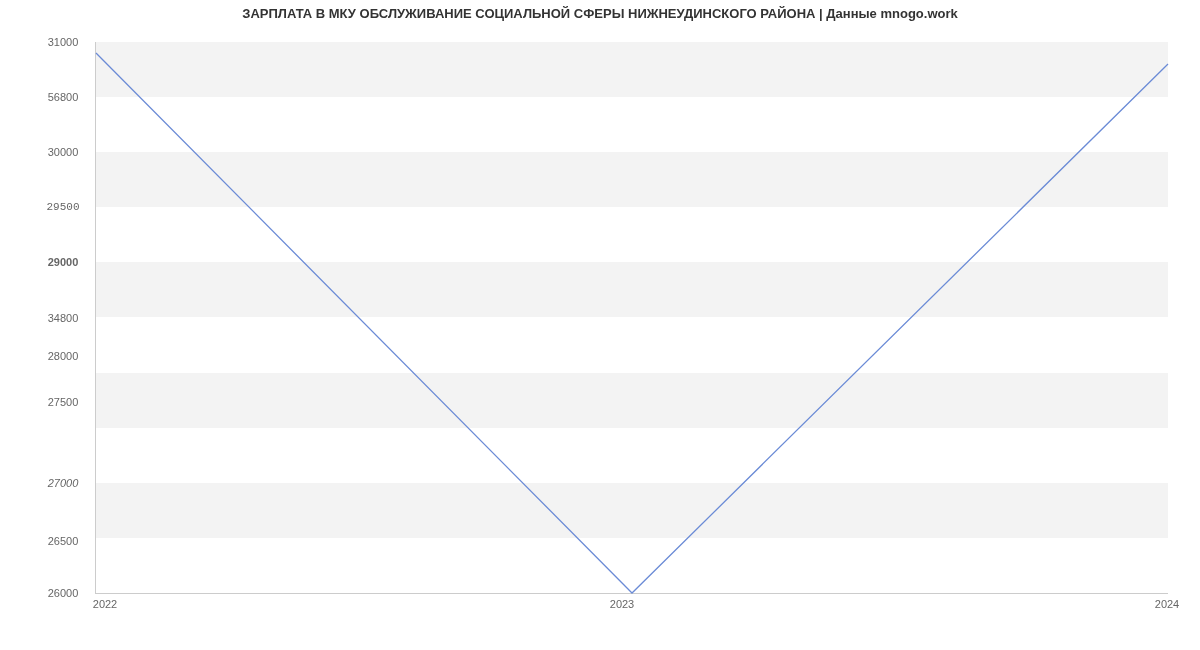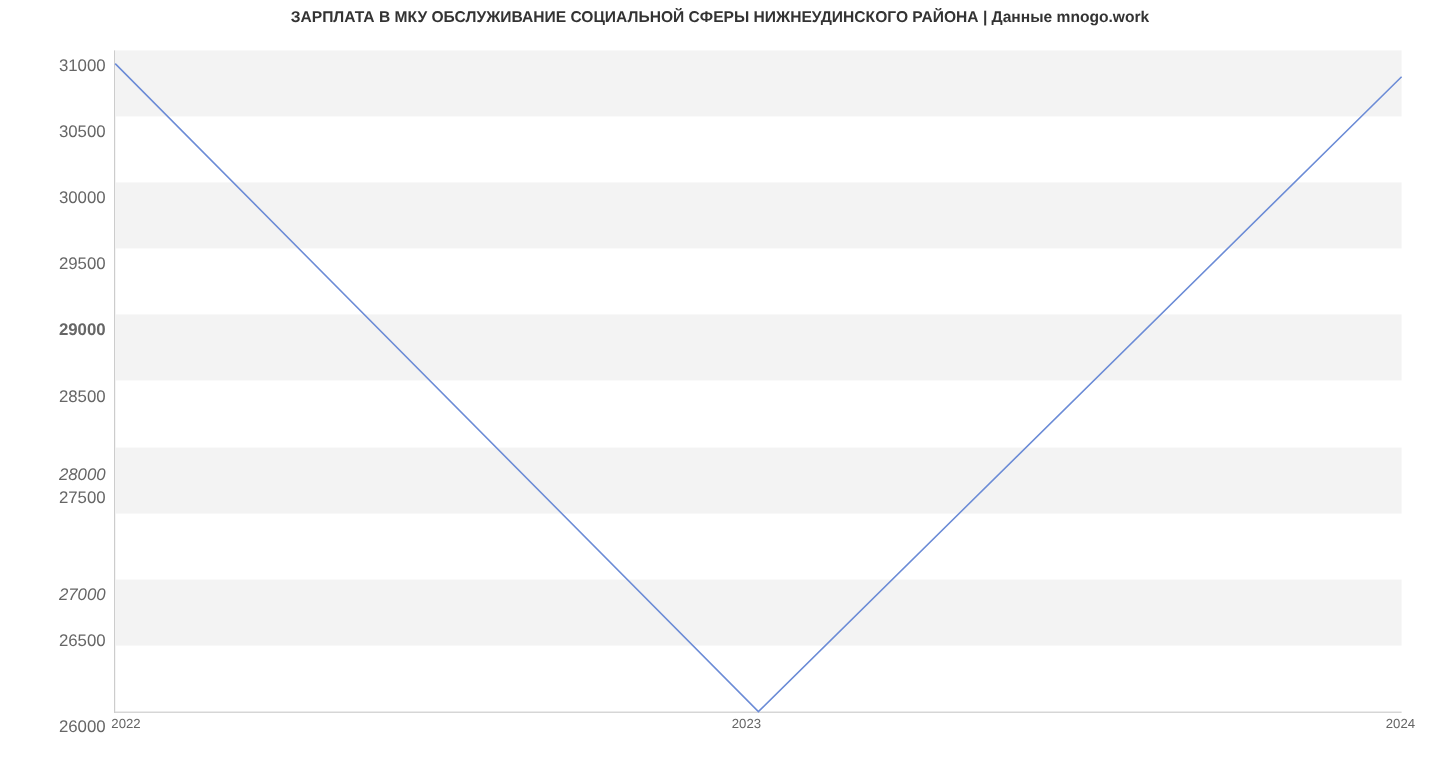--- a/index.html
+++ b/index.html
@@ -39,25 +39,24 @@
   .band {
     position: absolute;
     left: 0;
     width: 100%;
     background: #f3f3f3;
   }
   .y-tick-label {
     position: absolute;
     right: 1112px; 
     width: 50px;
-    text-align: right;
-    font-size: 14px;
+    text-align: center;
+    font-size: 11px;
     color: #666;
     transform: translateY(-50%);
-    margin-top: 12px;
   }
   .x-tick-label {
     position: absolute;
     top: 598px;
     font-size: 11px;
     color: #666;
     transform: translateX(-50%);
   }
   svg.line-layer {
     position: absolute;
@@ -86,26 +85,26 @@
       <div class="band" style="top: 220.4px; height: 55.1px;"></div>
       <div class="band" style="top: 330.6px; height: 55.1px;"></div>
       <div class="band" style="top: 440.8px; height: 55.1px;"></div>
 
     <svg class="line-layer" viewBox="0 0 1072 551" preserveAspectRatio="none">
       <polyline class="data-line" points="0.0,11.0 536.0,551.0 1072.0,22.0" style="stroke: rgb(107, 139, 214);"></polyline>
     </svg>
   </div>
 
 <div class="y-tick-label" style="top: 593px;">26000</div>
-    <div class="y-tick-label" style="top: 521px;">26500</div>
+    <div class="y-tick-label" style="top: 541px;">26500</div>
     <div class="y-tick-label" style="top: 482.8px; font-style: italic;">27000</div>
     <div class="y-tick-label" style="top: 402px;">27500</div>
-    <div class="y-tick-label" style="top: 383px; font-style: italic;">28000</div>
-    <div class="y-tick-label" style="top: 317.5px;">28500</div>
+    <div class="y-tick-label" style="top: 356px;">28000</div>
+    <div class="y-tick-label" style="top: 317.5px;">34800</div>
     <div class="y-tick-label" style="top: 262.4px; font-weight: bold;">29000</div>
-    <div class="y-tick-label" style="top: 207.3px;">29500</div>
+    <div class="y-tick-label" style="top: 207.3px; font-family: Liberation Mono, monospace;">29500</div>
     <div class="y-tick-label" style="top: 152.2px;">30000</div>
-    <div class="y-tick-label" style="top: 97.1px;">30500</div>
+    <div class="y-tick-label" style="top: 97.1px;">56800</div>
     <div class="y-tick-label" style="top: 42px;">31000</div>
     <div class="x-tick-label" style="left: 105px;">2022</div>
     <div class="x-tick-label" style="left: 622px;">2023</div>
     <div class="x-tick-label" style="left: 1167px;">2024</div>
   </div>
 
 </body></html>

